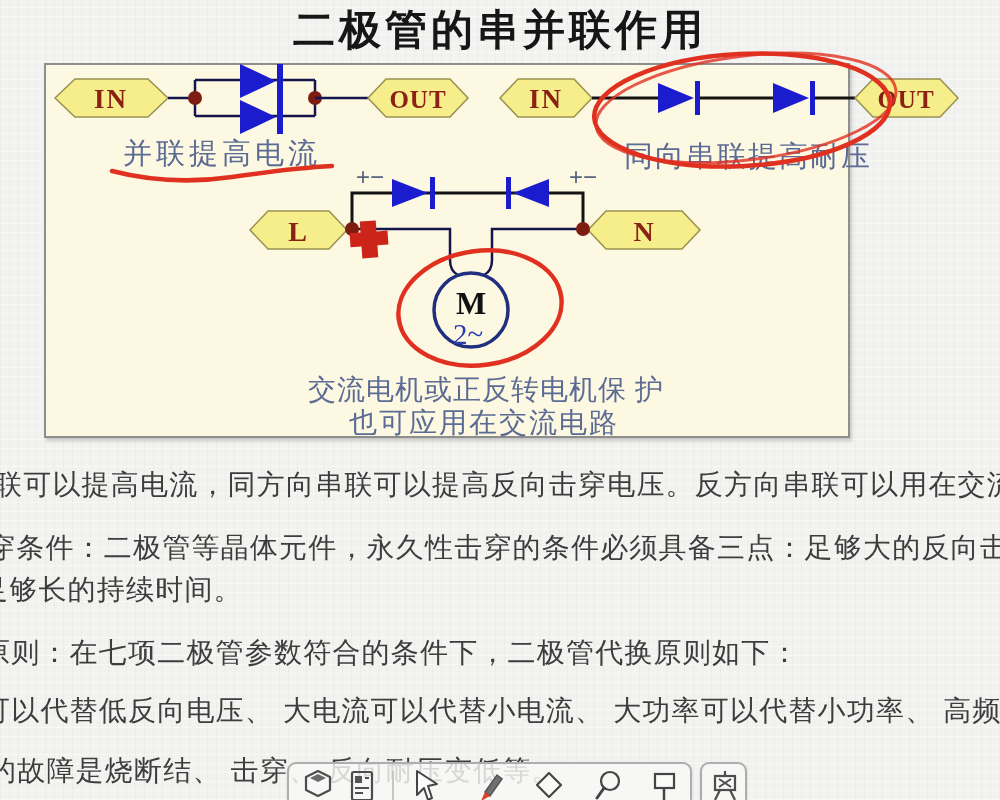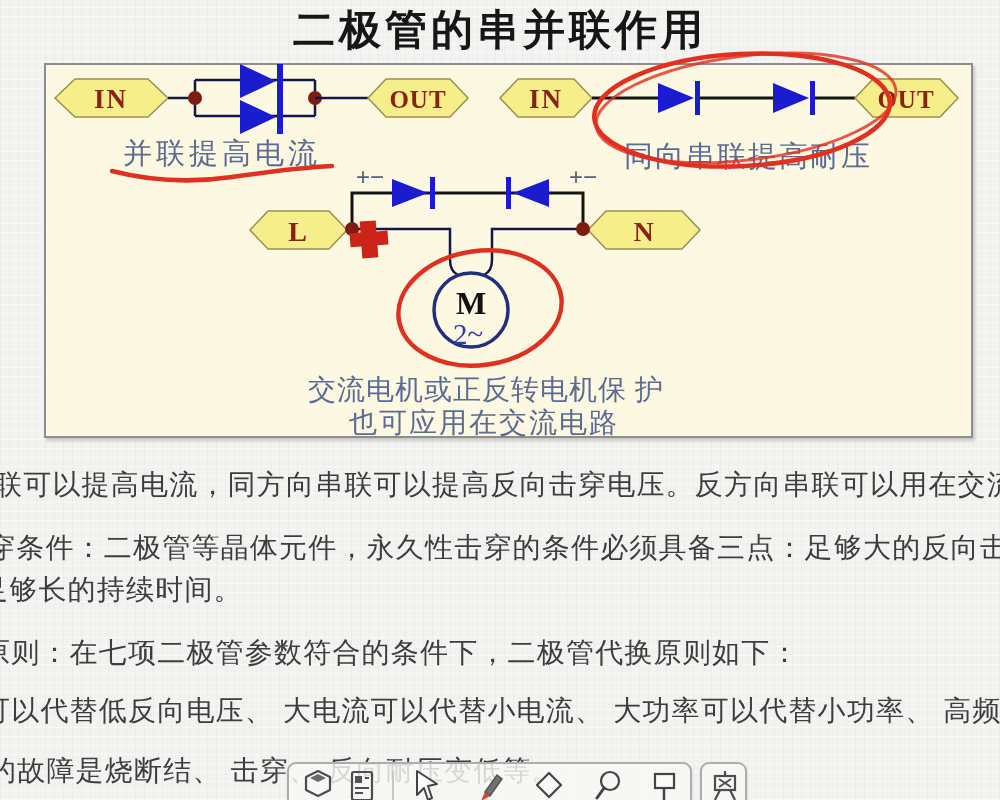--- a/index.html
+++ b/index.html
@@ -10,21 +10,21 @@
       repeating-linear-gradient(0deg, rgba(255,255,255,.45) 0 1px, transparent 1px 9px),
       repeating-linear-gradient(90deg, rgba(219,219,216,.30) 0 1px, transparent 1px 9px);
     font-family:"Liberation Sans", sans-serif;
   }
   .title{
     position:absolute;left:0;right:0;top:2px;text-align:center;
     font-size:42px;font-weight:900;color:#161616;letter-spacing:4px;
     font-family:Liberation Serif, serif;
   }
   .panel{
-    position:absolute;left:44px;top:63px;width:929px;height:375px;
+    position:absolute;left:44px;top:63px;width:806px;height:375px;
     background:#fdf8e2;border:2px solid #8e8e8e;box-sizing:border-box;
     box-shadow:2px 3px 3px rgba(0,0,0,.18);
   }
   .panel svg{position:absolute;left:-2px;top:-2px;}
   .overlay{position:absolute;left:0;top:0;z-index:5;pointer-events:none;}
   .bodytext{position:absolute;left:0;top:0;width:1000px;height:800px;z-index:2;}
   .bline{
     position:absolute;white-space:nowrap;font-size:28px;color:#3d3d3d;
     letter-spacing:1.2px;font-family:"Liberation Sans", sans-serif;
   }

